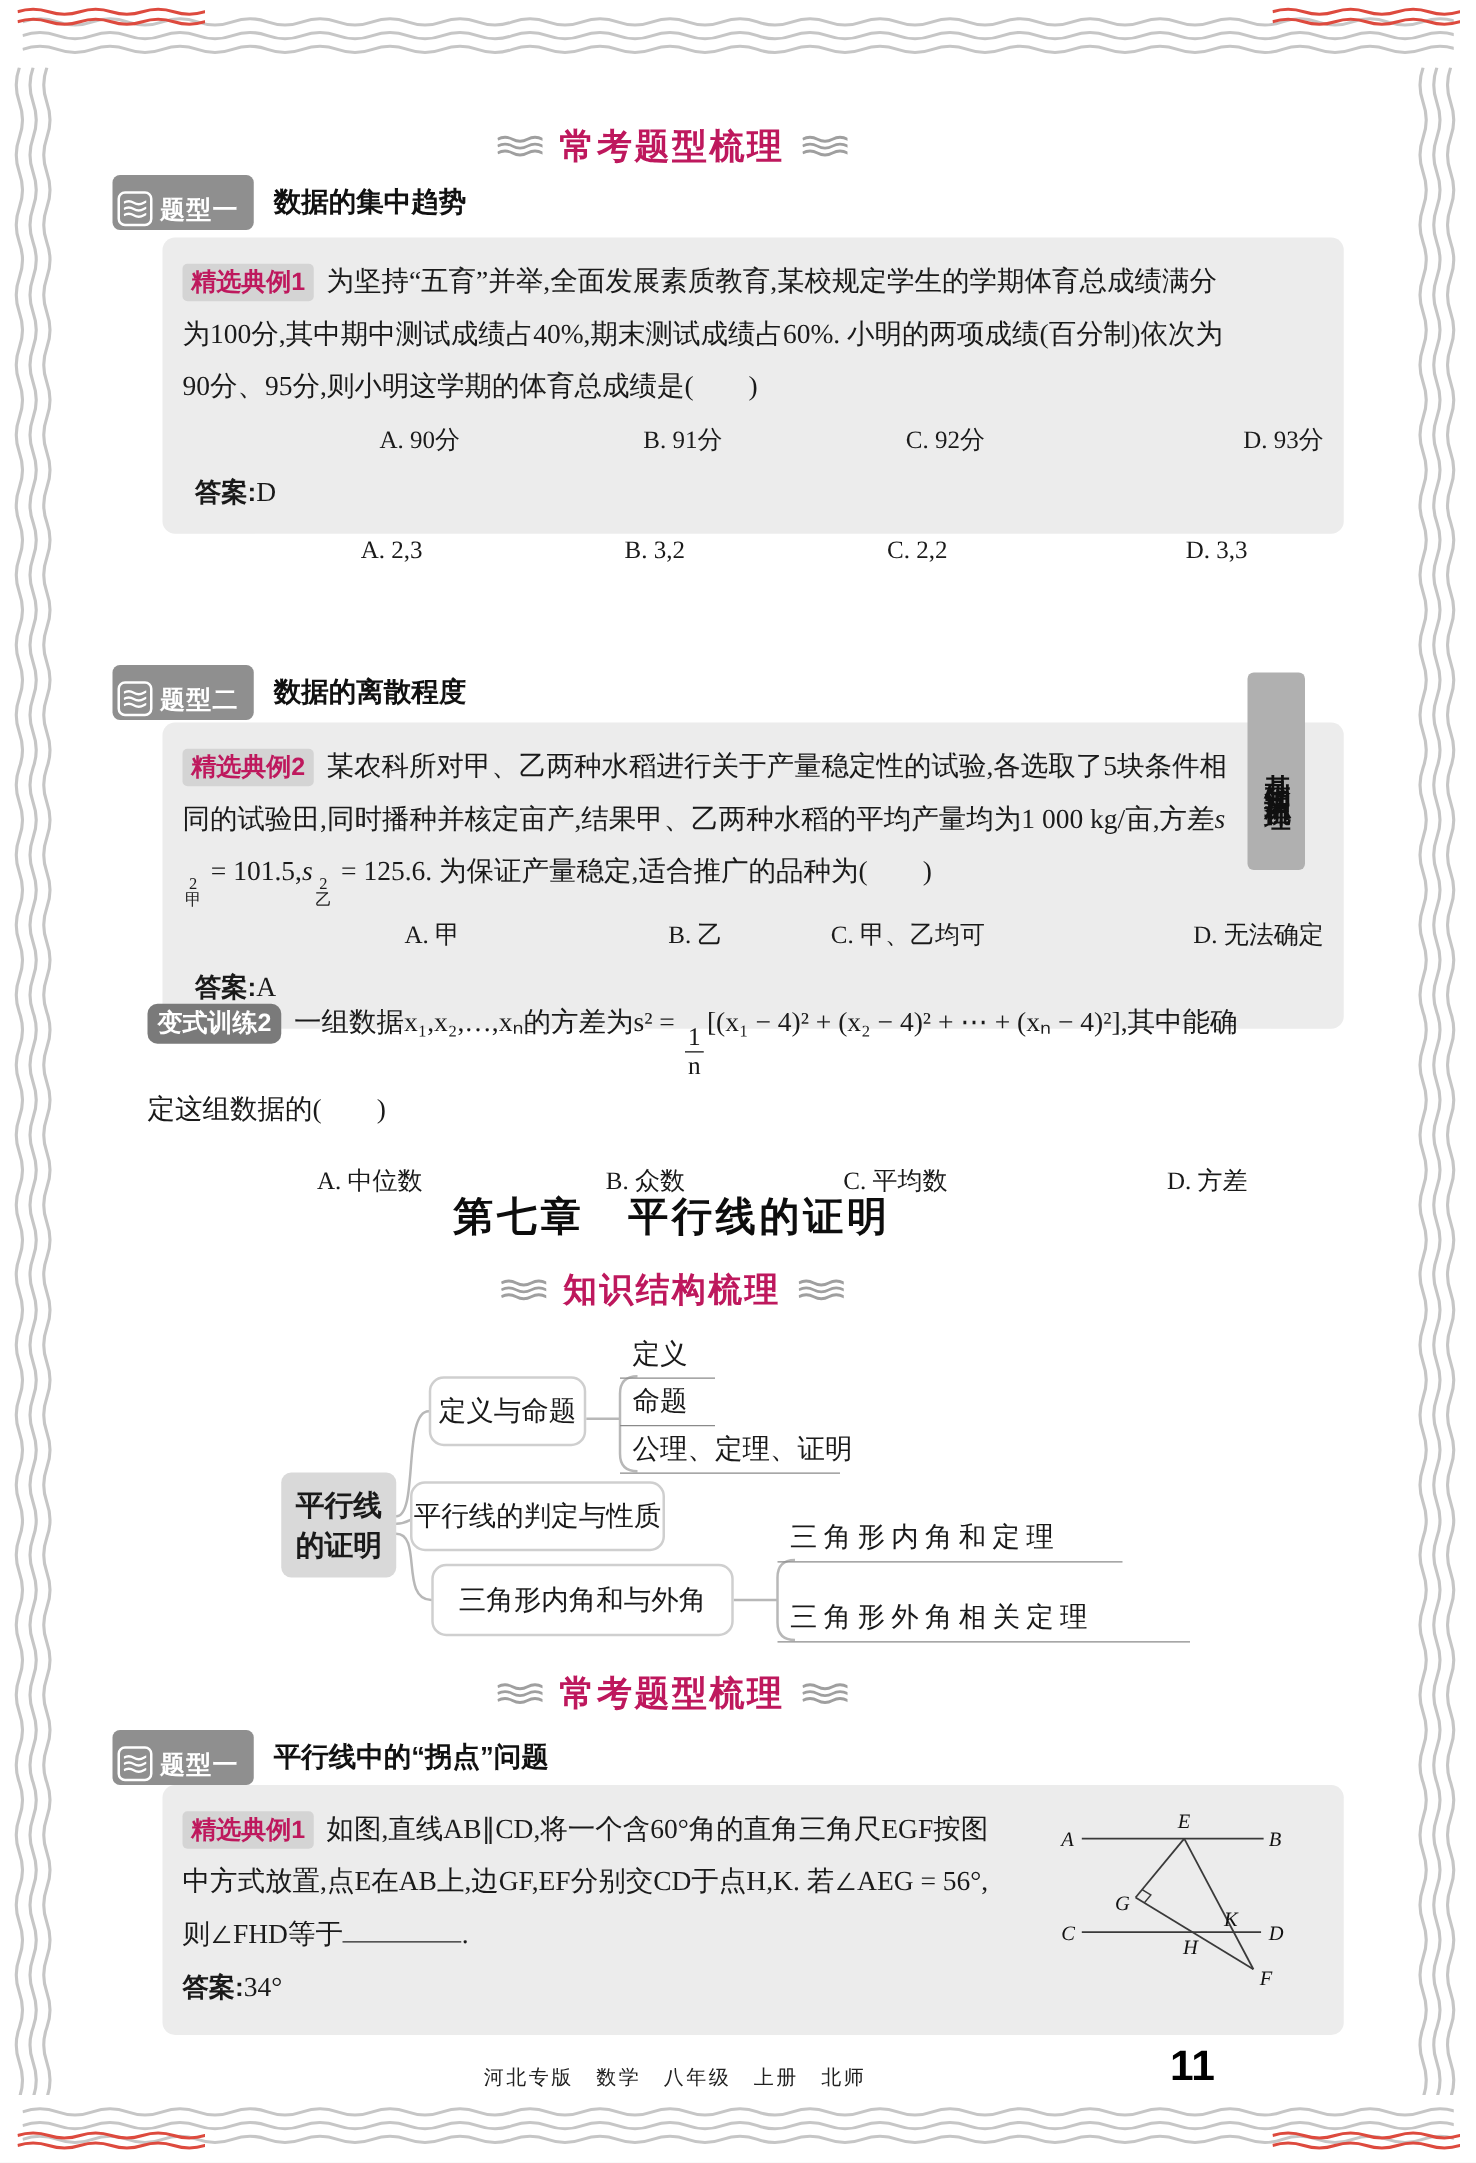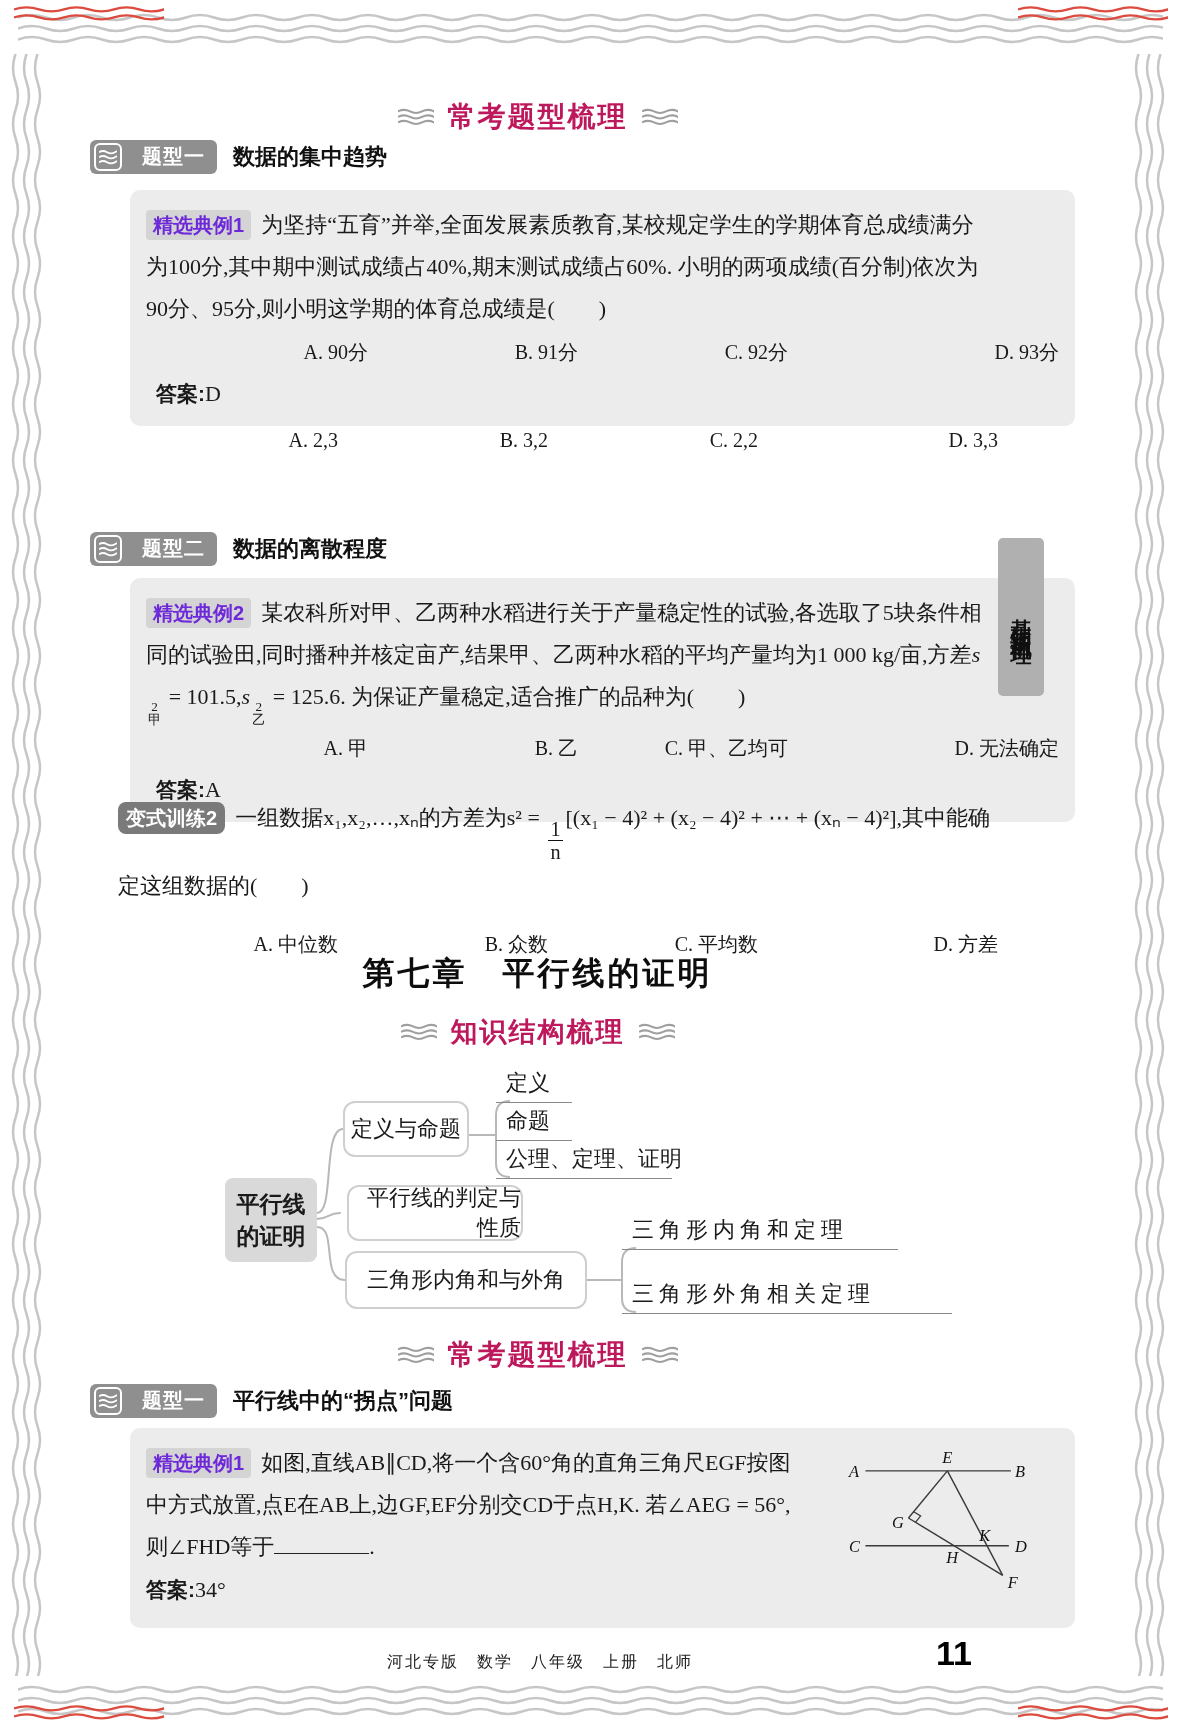--- a/index.html
+++ b/index.html
@@ -9,31 +9,31 @@
   .frame{position:absolute;z-index:1;pointer-events:none;}
 
   
   .c-head{position:absolute;left:90px;width:895px;display:flex;align-items:center;justify-content:center;gap:14px;}
   .c-head .ht{font-family:Liberation Sans, sans-serif;font-weight:bold;font-size:28px;color:#be185d;letter-spacing:2px;}
   .chapter{position:absolute;left:90px;width:895px;text-align:center;
            font-family:Liberation Sans, sans-serif;font-weight:bold;font-size:32px;letter-spacing:3px;color:#0d0d0d;}
 
   
   .topic{position:absolute;left:90px;display:flex;align-items:center;gap:16px;}
-  .topic-badge{display:inline-flex;align-items:flex-start;gap:20px;background:#8f8f8f;border-radius:6px;
-               padding:3px 12px 3px 4px;}
+  .topic-badge{display:inline-flex;align-items:flex-end;gap:6px;background:#8f8f8f;border-radius:6px;
+               padding:13px 12px 3px 4px;}
   .topic-badge .ibox{width:24px;height:24px;border:2px solid #fff;border-radius:6px;display:flex;align-items:center;justify-content:center;}
   .topic-badge .tlabel{color:#fff;font-family:"Liberation Sans",sans-serif;font-weight:bold;font-size:20px;letter-spacing:1px;}
   .topic .ttitle{font-family:"Liberation Sans",sans-serif;font-weight:bold;font-size:22px;color:#111;}
 
   
   .exbox{position:absolute;left:130px;width:945px;background:#ececec;border-radius:10px;
          padding:14px 16px 12px 16px;box-sizing:border-box;font-size:22px;line-height:42px;}
   .exbox p{margin:0;padding-right:70px;}
-  .ex-badge{display:inline-block;background:#d4d4d4;color:#6d28d9;border-radius:4px;padding:0px 7px;
+  .ex-badge{display:inline-block;background:#d4d4d4;color:#be185d;border-radius:4px;padding:0px 7px;
             font-family:"Liberation Sans",sans-serif;font-weight:bold;font-size:20px;line-height:30px;margin-right:10px;}
   .var-badge{display:inline-block;background:#7a7a7a;color:#fff;border-radius:8px;padding:1px 8px;
              font-family:"Liberation Sans",sans-serif;font-weight:bold;font-size:20px;line-height:30px;margin-right:10px;}
   .opts{display:grid;grid-template-columns:212px 210px 210px auto;padding:0 0 0 10px;margin-top:2px;font-size:20px;line-height:40px;text-align:right;}
   .ansrow{margin-top:2px;padding-left:10px;line-height:40px;}
   .ansrow .al{font-family:"Liberation Sans",sans-serif;font-weight:bold;font-size:21px;}
   .ansrow .av{font-size:22px;}
 
   
   .variant{position:absolute;left:118px;width:880px;font-size:22px;line-height:44px;}
@@ -234,21 +234,21 @@
       <path d="M417,225 L452,225" fill="none" stroke="#b8b8b8" stroke-width="2"></path>
       <path d="M466,193 Q452,193 452,207 L452,243 Q452,257 466,257" fill="none" stroke="#b8b8b8" stroke-width="2"></path>
     </svg>
     <div class="mnode mroot" style="left:55px;top:123px;width:92px;height:84px">
       <div>
           <div>平行线</div>
           <div>的证明</div>
         </div>
     </div>
     <div class="mnode mbranch" style="left:173px;top:46px;width:126px;height:56px">定义与命题</div>
-    <div class="mnode mbranch" style="left:177px;top:130px;width:176px;height:56px">平行线的判定与性质</div>
+    <div class="mnode mbranch" style="left:158px;top:130px;width:204px;height:56px">平行线的判定与性质</div>
     <div class="mnode mbranch" style="left:175px;top:196px;width:242px;height:58px">三角形内角和与外角</div>
     <div class="mleaf" style="left:326px;top:12px;width:76px">定义</div>
     <div class="mleaf" style="left:326px;top:50px;width:76px">命题</div>
     <div class="mleaf" style="left:326px;top:88px;width:176px">公理、定理、证明</div>
     <div class="mleaf" style="left:452px;top:159px;width:276px;letter-spacing:5px">三角形内角和定理</div>
     <div class="mleaf" style="left:452px;top:223px;width:330px;letter-spacing:5px">三角形外角相关定理</div>
   </div>
 
   <div class="c-head" style="top:1336px">
     <svg width="36" height="22">

